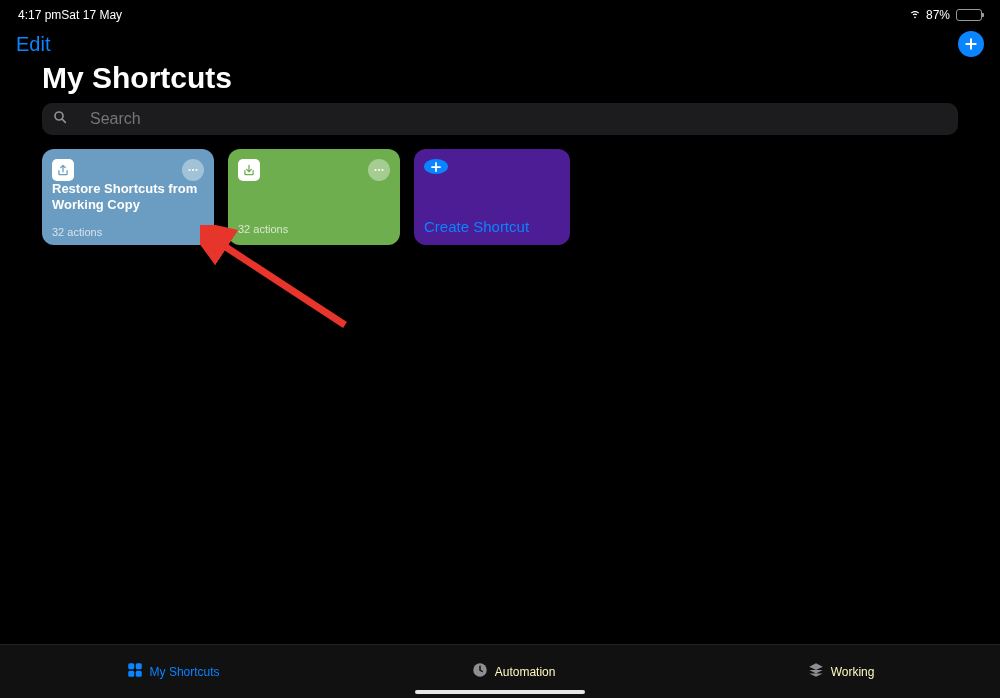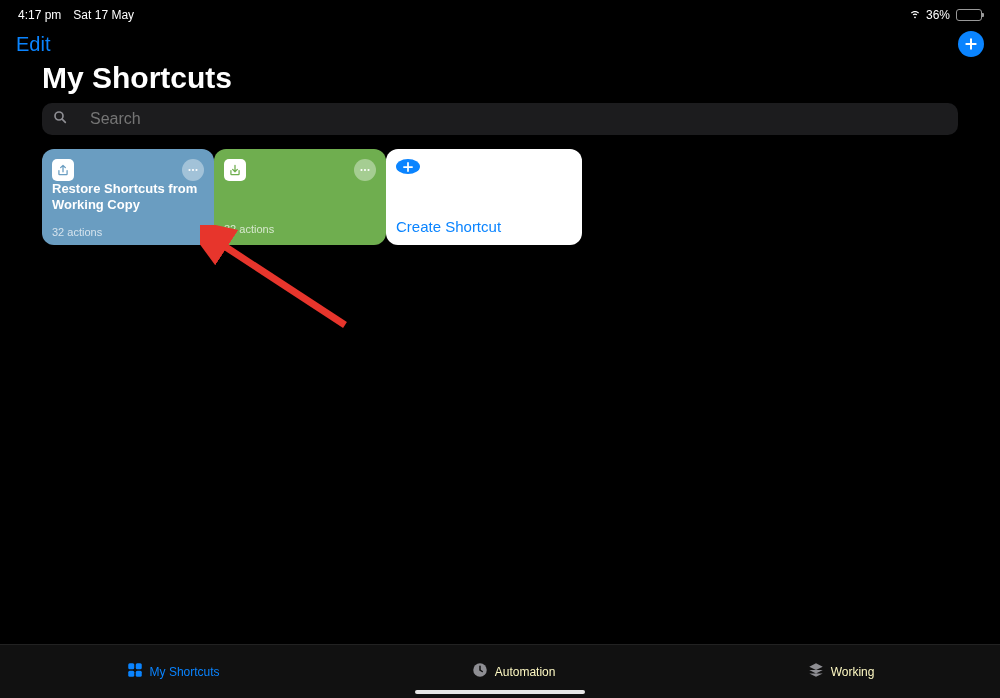--- a/index.html
+++ b/index.html
@@ -1,35 +1,35 @@
 <!DOCTYPE html>
 <html><head>
 <meta charset="utf-8">
 <style>
   * { margin:0; padding:0; box-sizing:border-box; font-family:-apple-system,BlinkMacSystemFont,"Helvetica Neue",sans-serif; }
   body { width:1000px; height:698px; background:#000; color:#fff; position:relative; overflow:hidden; }
   .status-bar { display:flex; justify-content:space-between; align-items:center; padding:6px 18px 0; font-size:12px; font-weight:500; color:#fff; }
-  .status-left { display:flex; gap:12px; }
+  .status-left { display:flex; gap:0; }
   .status-right { display:flex; align-items:center; gap:4px; }
   .wifi-icon { width:14px; height:14px; }
   .battery-icon { width:26px; height:12px; border:1px solid #999; border-radius:3px; position:relative; margin-left:2px; }
   .battery-icon::after { content:""; position:absolute; right:-3px; top:3px; width:2px; height:4px; background:#999; border-radius:0 1px 1px 0; }
   .battery-fill { height:100%; width:22%; background:#fff; border-radius:1px 0 0 1px; }
   .nav-row { display:flex; justify-content:space-between; align-items:center; padding:8px 16px 0; }
   .edit-btn { color:#0a84ff; font-size:20px; background:none; border:none; cursor:pointer; }
   .add-btn { width:26px; height:26px; border-radius:50%; background:#0a84ff; display:flex; align-items:center; justify-content:center; border:none; cursor:pointer; color:#fff; }
   .page-title { font-size:30px; font-weight:700; padding:4px 42px 8px; }
   .search-row { margin:0 42px; background:#1c1c1e; border-radius:10px; display:flex; align-items:center; padding:6px 10px; }
   .search-row svg { flex:none; }
   .search-input { flex:1; background:transparent; border:none; outline:none; color:#8e8e93; font-size:16px; margin-left:22px; }
-  .cards { display:flex; gap:0; padding:14px 42px; }
+  .cards { display:flex; gap:14px; padding:14px 42px; }
   .card { width:172px; height:96px; border-radius:12px; padding:10px; position:relative; cursor:pointer; display:flex; flex-direction:column; justify-content:space-between; }
   .card-blue { background:#6a9dc1; }
   .card-green { background:#6fae4f; }
-  .card-dark { background:#ffffff; width:196px; display:flex; flex-direction:column; justify-content:flex-start; }
+  .card-dark { background:#4c1d95; width:156px; display:flex; flex-direction:column; justify-content:flex-start; }
   .card-icon-row { display:flex; justify-content:space-between; align-items:flex-start; }
   .share-icon { width:22px; height:22px; background:#fff; border-radius:5px; display:flex; align-items:center; justify-content:center; }
   .more-btn { width:22px; height:22px; border-radius:50%; background:rgba(255,255,255,0.38); display:flex; align-items:center; justify-content:center; border:none; cursor:pointer; }
   .card-title { font-size:13px; font-weight:600; color:#fff; line-height:1.2; }
   .card-sub { font-size:11px; color:rgba(255,255,255,0.72); margin-top:14px; }
   .plus-circle { width:24px; height:24px; border-radius:50%; background:#0a84ff; display:flex; align-items:center; justify-content:center; }
   .create-text { color:#0a84ff; font-size:15px; font-weight:500; margin-top:44px; }
   .arrow { position:absolute; left:200px; top:225px; pointer-events:none; }
   .tab-bar { position:absolute; bottom:0; left:0; right:0; height:54px; background:#111; display:flex; justify-content:space-around; align-items:center; border-top:1px solid #222; }
   .tab-item { display:flex; align-items:center; gap:6px; font-size:12px; color:#fef9c3; cursor:pointer; }
@@ -44,21 +44,21 @@
   <div class="status-left">
     <span>4:17 pm</span>
     <span>Sat 17 May</span>
   </div>
   <div class="status-right">
     <span>
       <svg class="wifi-icon" viewBox="0 0 24 24" fill="#fff">
           <path d="M12 18c.8 0 1.5.7 1.5 1.5S12.8 21 12 21s-1.5-.7-1.5-1.5S11.2 18 12 18zm-4-3.5c2.2-2.2 5.8-2.2 8 0l-1.5 1.5c-1.4-1.4-3.6-1.4-5 0L8 14.5zm-3-3c3.9-3.9 10.1-3.9 14 0l-1.5 1.5c-3-3-8-3-11 0L5 11.5z"></path>
         </svg>
     </span>
-    <span>36%</span>
+    <span>87%</span>
     <span class="battery-icon"><span class="battery-fill"></span></span>
   </div>
 </div>
 
 <div class="nav-row">
   <button class="edit-btn">Edit</button>
   <button class="add-btn">
     <svg width="16" height="16" viewBox="0 0 24 24" fill="none" stroke="#fff" stroke-width="3" stroke-linecap="round">
         <path d="M12 5v14M5 12h14"></path>
       </svg>

